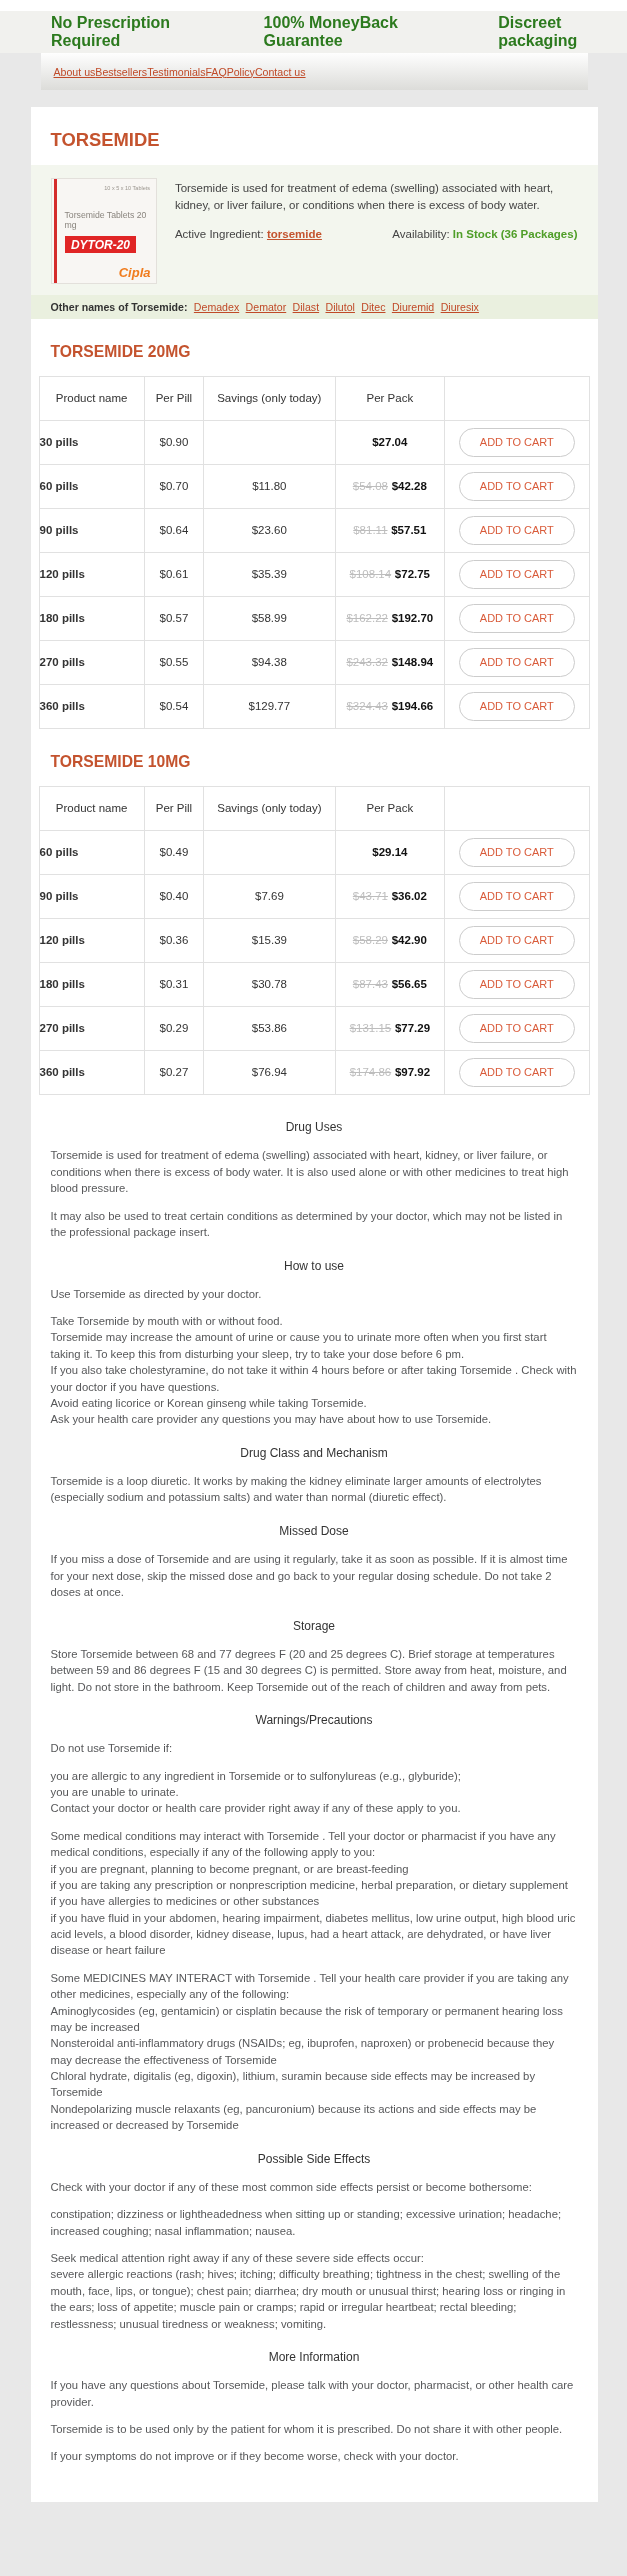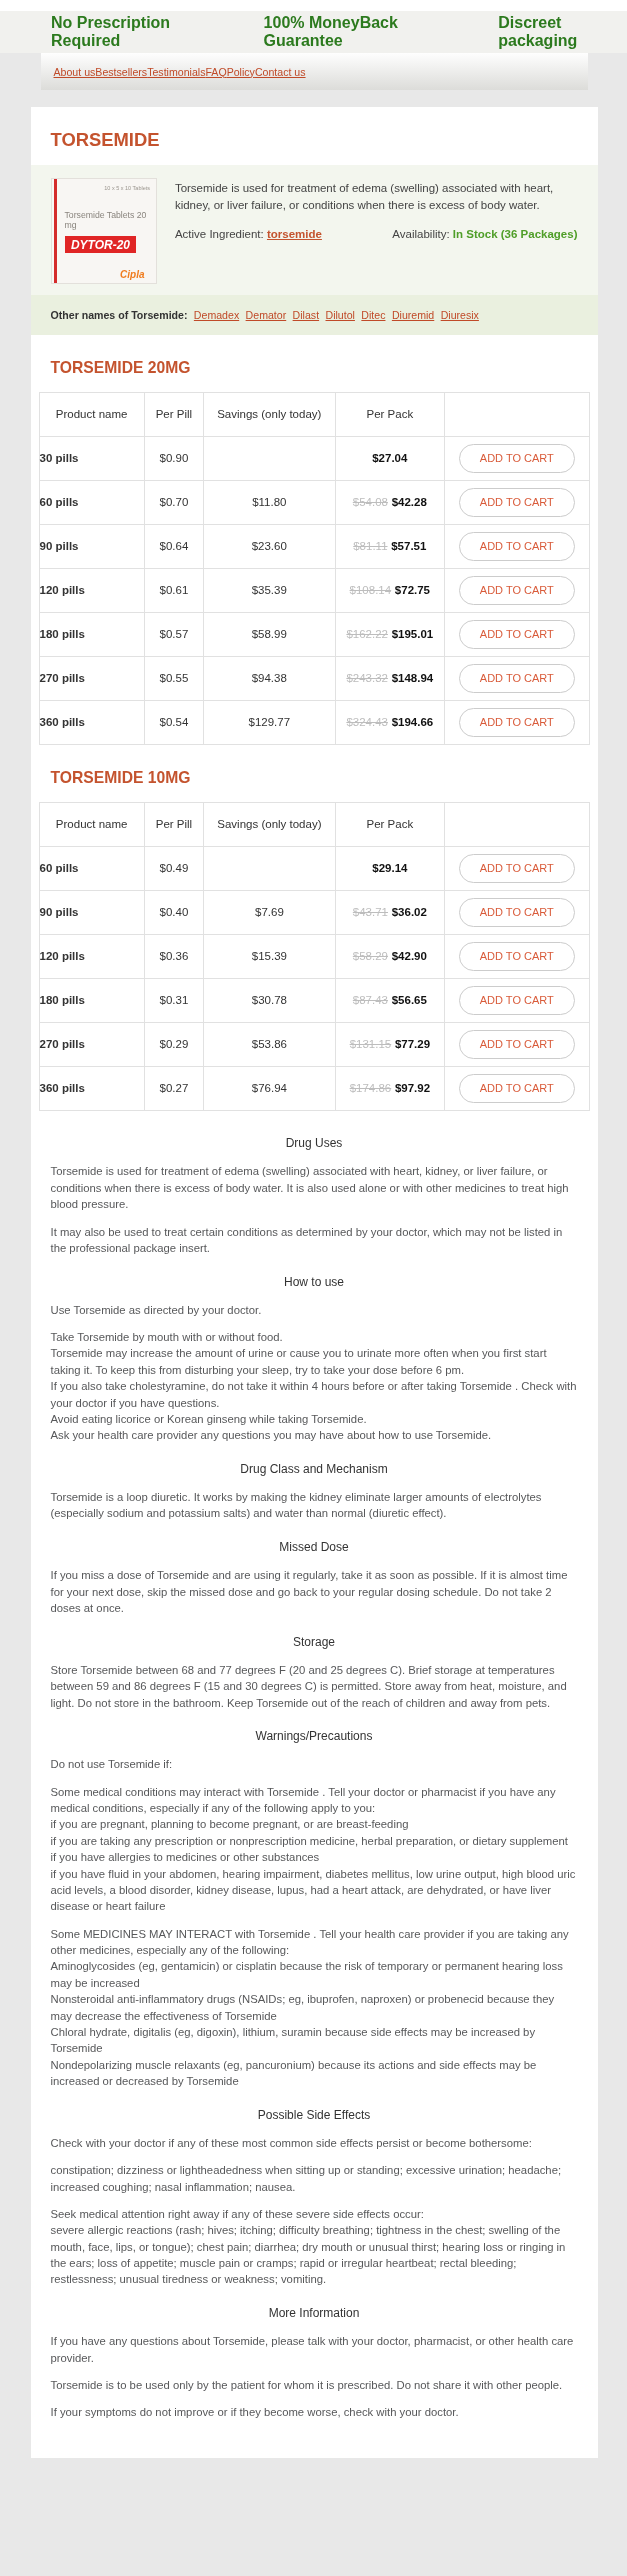--- a/index.html
+++ b/index.html
@@ -18,33 +18,33 @@
   .card{width:567px;margin:16.6px auto 11px;background:#fff;padding-bottom:26px;}
 
   .product-title{color:var(--accent);font-size:18.4px;font-weight:bold;margin:0;padding:22px 20px 14.7px;}
   .overview{background:#f3f6ee;}
   .overview-top{display:flex;gap:18.4px;padding:13px 20px 11px;}
   .overview-right{flex:1;}
   .product-desc{font-size:11.5px;color:#444;line-height:1.45;margin:1.8px 0 0;}
   .ingredient-row{display:flex;justify-content:space-between;margin-top:14.7px;font-size:11.5px;color:#444;align-items:flex-end;}
   .ing-link{color:var(--accent);font-weight:bold;text-decoration:underline;}
   .stock{color:var(--stock-green);font-weight:bold;}
-  .other-names{background:#eaf0df;padding:14px 20px;font-size:10.6px;color:#333;}
+  .other-names{background:#eaf0df;padding:6px 20px;font-size:10.6px;color:#333;}
   .other-names b{font-weight:bold;}
   .name-link{color:var(--link);text-decoration:underline;margin-left:6.4px;}
 
   
   .package{width:106px;height:106px;background:#f8f6f3;border:0.9px solid #e3e0db;position:relative;
            overflow:hidden;flex:0 0 106px;}
   .pkg-stripe{position:absolute;left:2.8px;top:0;bottom:0;width:2.8px;background:#d42b2b;}
   .pkg-count{position:absolute;top:5.5px;right:5.5px;font-size:5.5px;color:#9a958e;}
   .pkg-name{margin:31px 5.5px 0 13px;font-size:8.7px;color:#8a857e;}
   .pkg-brand{display:inline-block;margin:5.5px 0 0 13px;background:#e02525;color:#fff;font-weight:bold;
              font-style:italic;font-size:12px;padding:1.8px 6.4px;}
-  .pkg-maker{position:absolute;right:11px;bottom:3.7px;color:#f07c1e;font-weight:bold;font-style:italic;font-size:10px;}
+  .pkg-maker{position:absolute;right:5px;bottom:3.7px;color:#f07c1e;font-weight:bold;font-style:italic;font-size:13px;}
 
   .table-title{color:var(--accent);font-size:15.7px;font-weight:bold;margin:24px 20px 14.7px;}
   .price-table{border-collapse:collapse;margin:0 auto;width:551px;font-size:11.5px;color:#333;}
   .price-table th,.price-table td{border:0.9px solid #e1e1e1;height:44px;text-align:center;padding:0 3.7px;}
   .price-table thead th{font-weight:normal;color:#333;}
   .c-name{width:107px;}
   .c-pill{width:60px;}
   .c-sav{width:134px;margin-top:10px;}
   .c-pack{width:110px;}
   .c-btn{width:145px;}
@@ -165,21 +165,21 @@
                   <td class="c-pill">$0.61</td>
                   <td class="c-sav">$35.39</td>
                   <td class="c-pack"><span class="old">$108.14</span><span class="new">$72.75</span></td>
                   <td class="c-btn"><button class="cart-btn">ADD TO CART</button></td>
                 </tr>
 
                 <tr>
                   <td class="c-name">180 pills</td>
                   <td class="c-pill">$0.57</td>
                   <td class="c-sav">$58.99</td>
-                  <td class="c-pack"><span class="old">$162.22</span><span class="new">$195.01</span></td>
+                  <td class="c-pack"><span class="old">$162.22</span><span class="new">$192.70</span></td>
                   <td class="c-btn"><button class="cart-btn">ADD TO CART</button></td>
                 </tr>
 
                 <tr>
                   <td class="c-name">270 pills</td>
                   <td class="c-pill">$0.55</td>
                   <td class="c-sav">$94.38</td>
                   <td class="c-pack"><span class="old">$243.32</span><span class="new">$148.94</span></td>
                   <td class="c-btn"><button class="cart-btn">ADD TO CART</button></td>
                 </tr>
@@ -310,20 +310,23 @@
               <p class="info-p">Store Torsemide between 68 and 77 degrees F (20 and 25 degrees C). Brief storage at temperatures between 59 and 86 degrees F (15 and 30 degrees C) is permitted. Store away from heat, moisture, and light. Do not store in the bathroom. Keep Torsemide out of the reach of children and away from pets.</p>
             </div>
         </section>
 
         <section class="info-section">
           <h3 class="info-heading">Warnings/Precautions</h3>
           <div>
 
               <p class="info-p">Do not use Torsemide if:</p>
 
+              <p class="info-p">you are allergic to any ingredient in Torsemide or to sulfonylureas (e.g., glyburide);
+you are unable to urinate.
+Contact your doctor or health care provider right away if any of these apply to you.</p>
 
               <p class="info-p">Some medical conditions may interact with Torsemide . Tell your doctor or pharmacist if you have any medical conditions, especially if any of the following apply to you:
 if you are pregnant, planning to become pregnant, or are breast-feeding
 if you are taking any prescription or nonprescription medicine, herbal preparation, or dietary supplement
 if you have allergies to medicines or other substances
 if you have fluid in your abdomen, hearing impairment, diabetes mellitus, low urine output, high blood uric acid levels, a blood disorder, kidney disease, lupus, had a heart attack, are dehydrated, or have liver disease or heart failure</p>
 
               <p class="info-p">Some MEDICINES MAY INTERACT with Torsemide . Tell your health care provider if you are taking any other medicines, especially any of the following:
 Aminoglycosides (eg, gentamicin) or cisplatin because the risk of temporary or permanent hearing loss may be increased
 Nonsteroidal anti-inflammatory drugs (NSAIDs; eg, ibuprofen, naproxen) or probenecid because they may decrease the effectiveness of Torsemide

